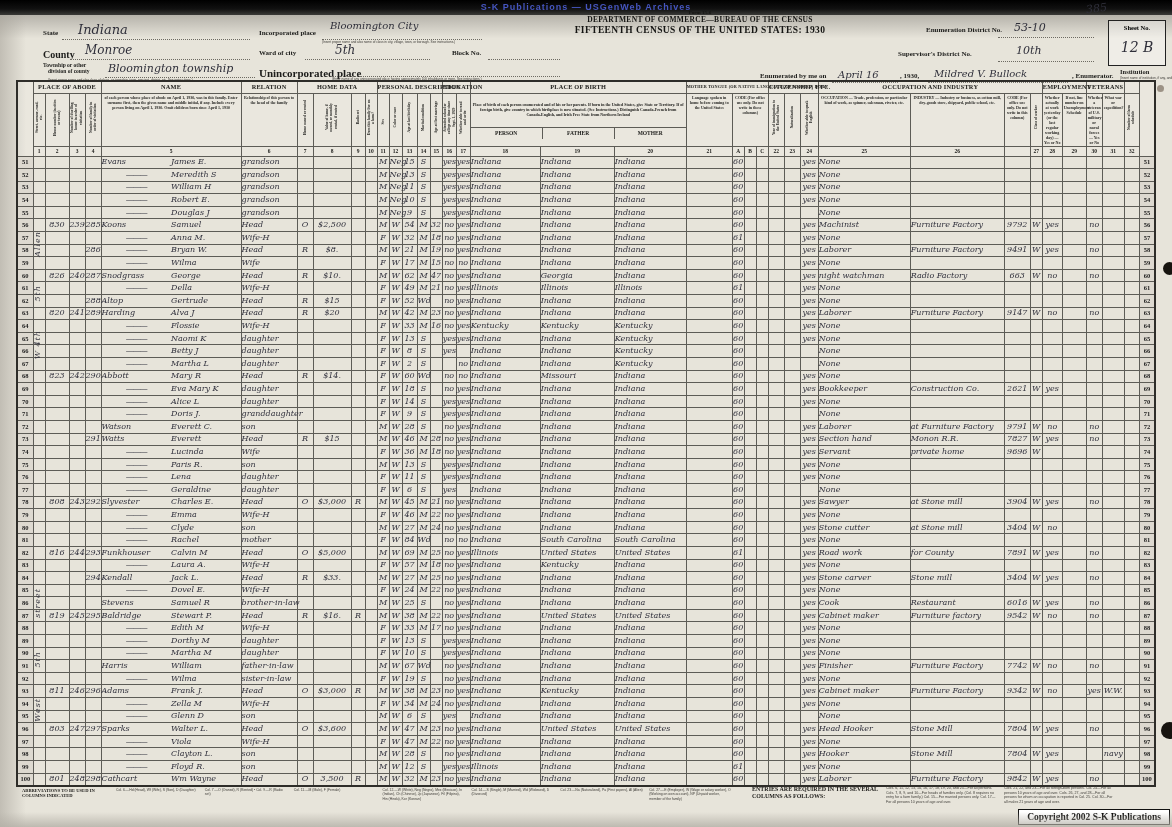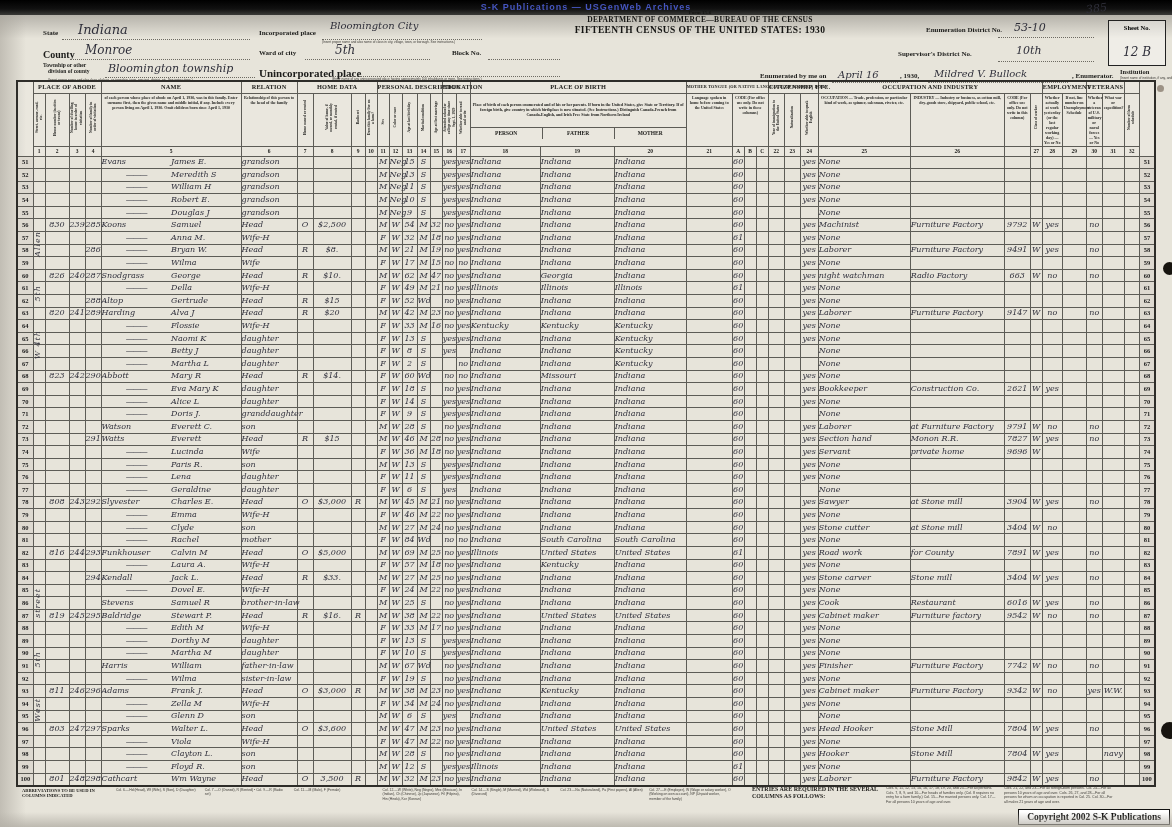--- a/index.html
+++ b/index.html
@@ -24,21 +24,21 @@
   .val{position:absolute;white-space:nowrap;}
   
   #titleblock{position:absolute;left:545px;top:10px;width:310px;text-align:center;color:#151513;}
   #titleblock .formno{font-size:5px;font-weight:bold;}
   #titleblock .dept{font-size:7.5px;font-weight:bold;letter-spacing:.3px;}
   #titleblock .census{font-size:9.5px;font-weight:bold;letter-spacing:.4px;margin-top:1px;}
   #titleblock .sched{font-size:12.5px;font-weight:bold;letter-spacing:1.5px;margin-top:1px;}
   #sheetbox{position:absolute;left:1108px;top:20px;width:56px;height:44px;border:1.5px solid #222;
             background:rgba(255,255,255,.35);text-align:center;}
   #sheetbox .sl{font:bold 6.5px "Liberation Serif",serif;margin-top:3px;}
-  #sheetbox .sv{font-size:12px;margin-top:14px;}
+  #sheetbox .sv{font-size:14px;margin-top:8px;}
   
   #tablewrap{position:absolute;left:16px;top:80px;}
   #census-table{border-collapse:collapse;table-layout:fixed;width:1138px;}
   #census-table th,#census-table td{border:1px solid #5d5c56;padding:0;overflow:visible;
        white-space:nowrap;vertical-align:middle;}
   #census-table{border:2px solid #2e2d29;}
   thead th{font-weight:bold;color:#21211e;background:rgba(255,255,255,.12);}
   tr.grow{height:12px;}
   tr.grow th{font-size:6.3px;letter-spacing:.2px;white-space:normal;line-height:1;}
   th.smallgrp{font-size:4.2px !important;}

